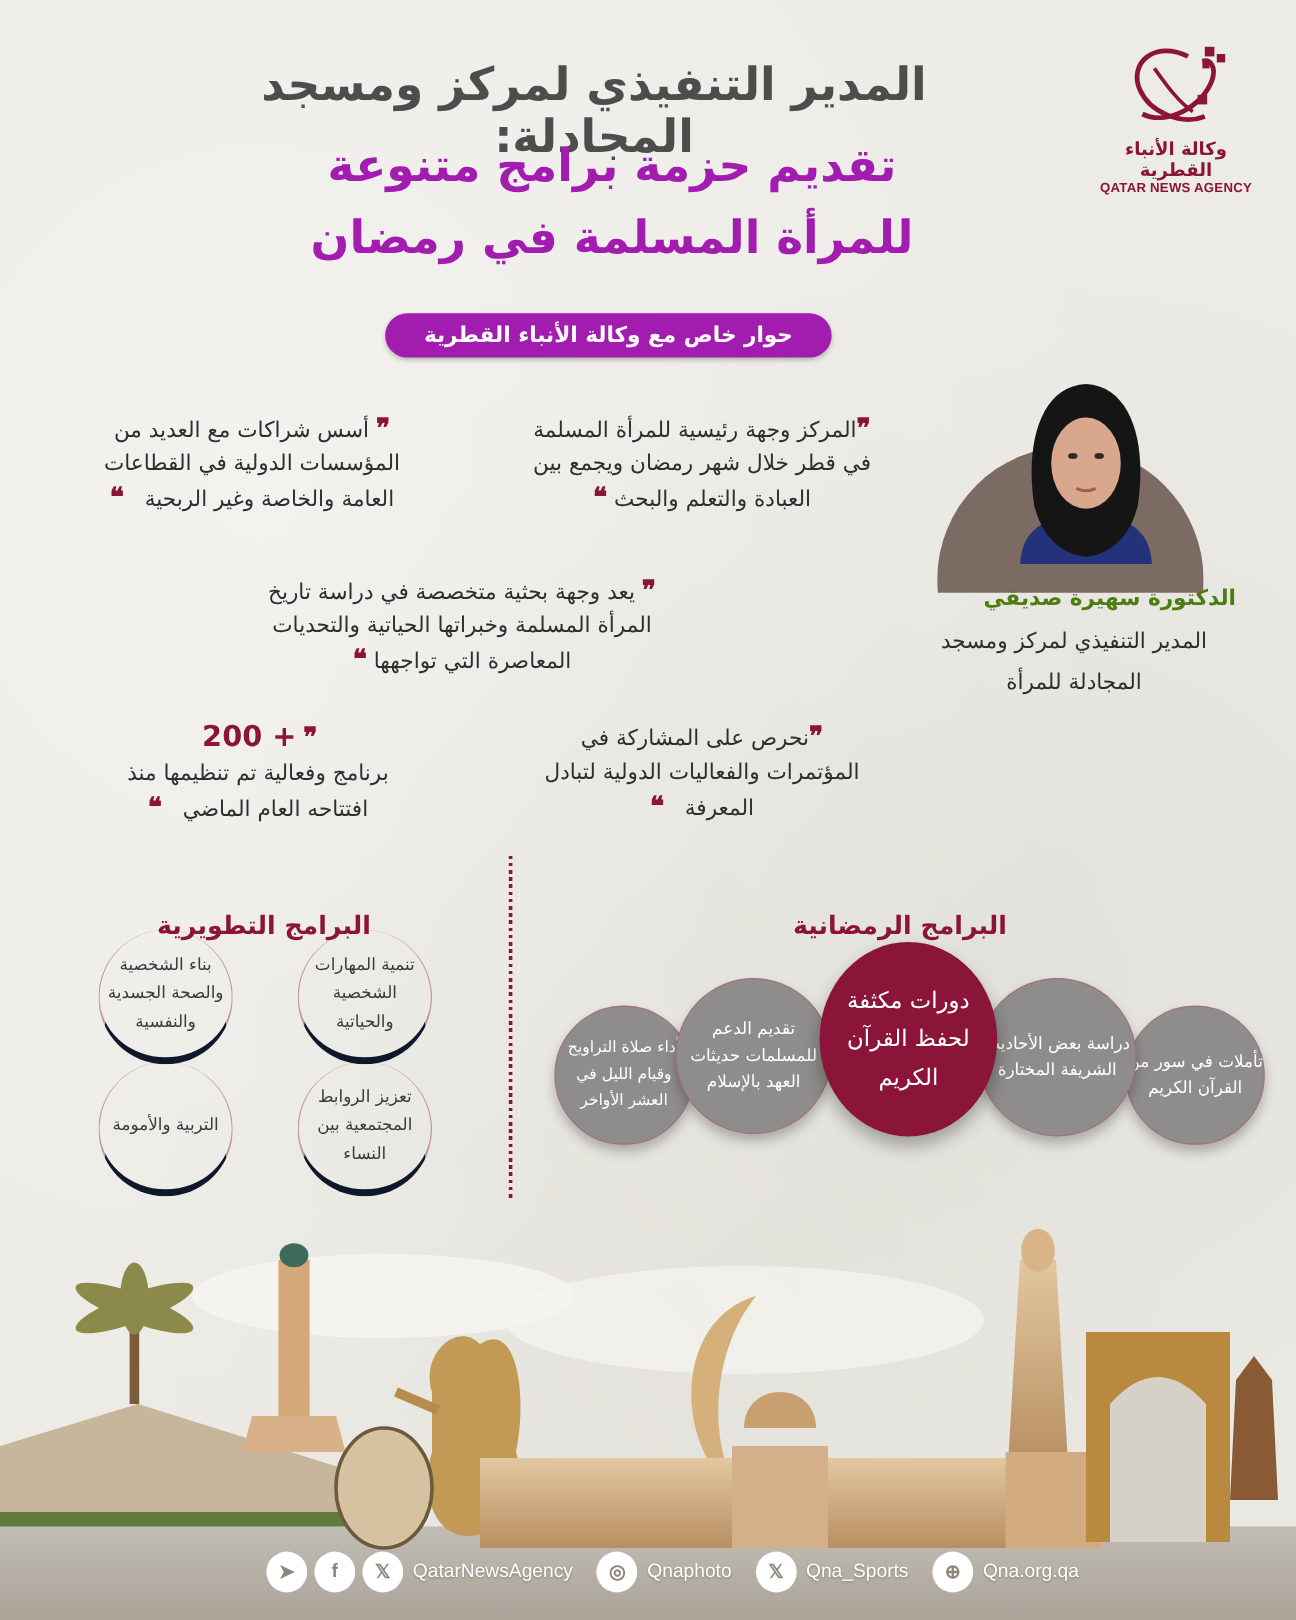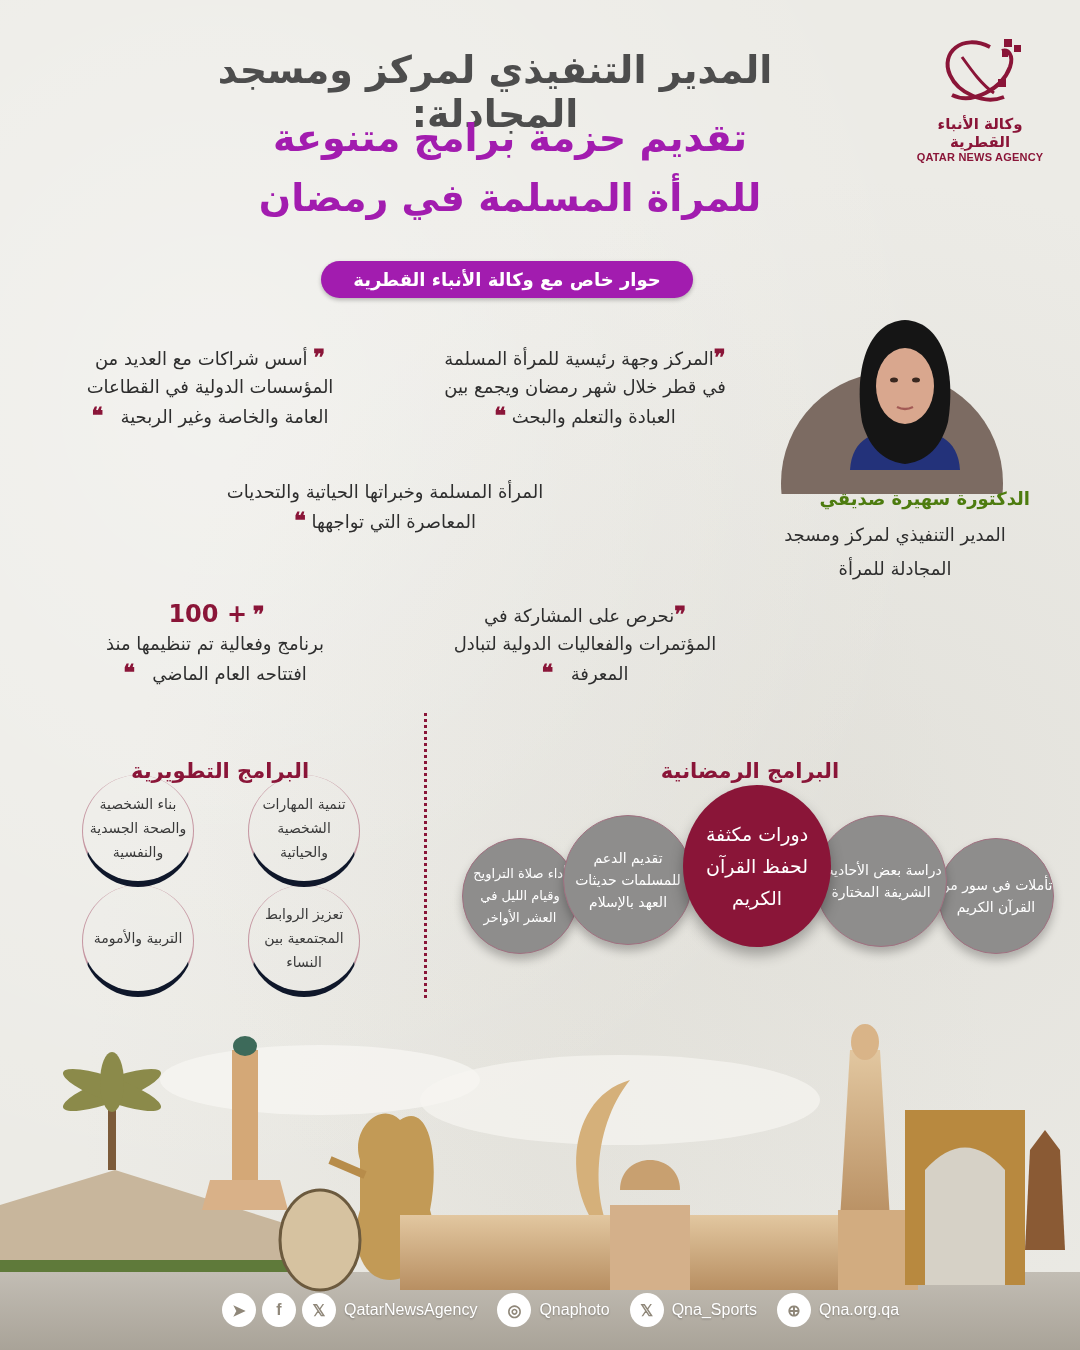--- a/index.html
+++ b/index.html
@@ -132,32 +132,33 @@
   <div><span>العبادة والتعلم والبحث</span> <span class="qmark">❝</span></div>
 </div>
 
 <div class="abs quote" style="top:343px; left:60px; width:300px;">
   <div><span class="qmark">❞</span> <span>أسس شراكات مع العديد من</span></div>
   <div>المؤسسات الدولية في القطاعات</div>
   <div><span>العامة والخاصة وغير الربحية</span> &nbsp; <span class="qmark">❝</span></div>
 </div>
 
 <div class="abs quote" style="top:478px; left:200px; width:370px;">
+  <div><span class="qmark">❞</span> <span>يعد وجهة بحثية متخصصة في دراسة تاريخ</span></div>
   <div>المرأة المسلمة وخبراتها الحياتية والتحديات</div>
   <div><span>المعاصرة التي تواجهها</span> <span class="qmark">❝</span></div>
 </div>
 
 <div class="abs quote" style="top:600px; left:430px; width:310px;">
   <div><span class="qmark">❞</span><span>نحرص على المشاركة في</span></div>
   <div>المؤتمرات والفعاليات الدولية لتبادل</div>
   <div><span>المعرفة</span> &nbsp; <span class="qmark">❝</span></div>
 </div>
 
 <div class="abs quote" style="top:600px; left:70px; width:290px;">
-  <div><span class="qmark">❞</span> <span class="big-num" dir="ltr">100 +</span></div>
+  <div><span class="qmark">❞</span> <span class="big-num" dir="ltr">200 +</span></div>
   <div>برنامج وفعالية تم تنظيمها منذ</div>
   <div><span>افتتاحه العام الماضي</span> &nbsp; <span class="qmark">❝</span></div>
 </div>
 
 <div class="abs divider"></div>
 
 <div class="abs section-title" style="top:733px; left:90px; width:260px;">البرامج التطويرية</div>
 <div class="abs dev-circle" style="top:775px; left:248px;">تنمية المهارات الشخصية والحياتية</div>
 <div class="abs dev-circle" style="top:775px; left:82px;">بناء الشخصية والصحة الجسدية والنفسية</div>
 <div class="abs dev-circle" style="top:885px; left:248px;">تعزيز الروابط المجتمعية بين النساء</div>

